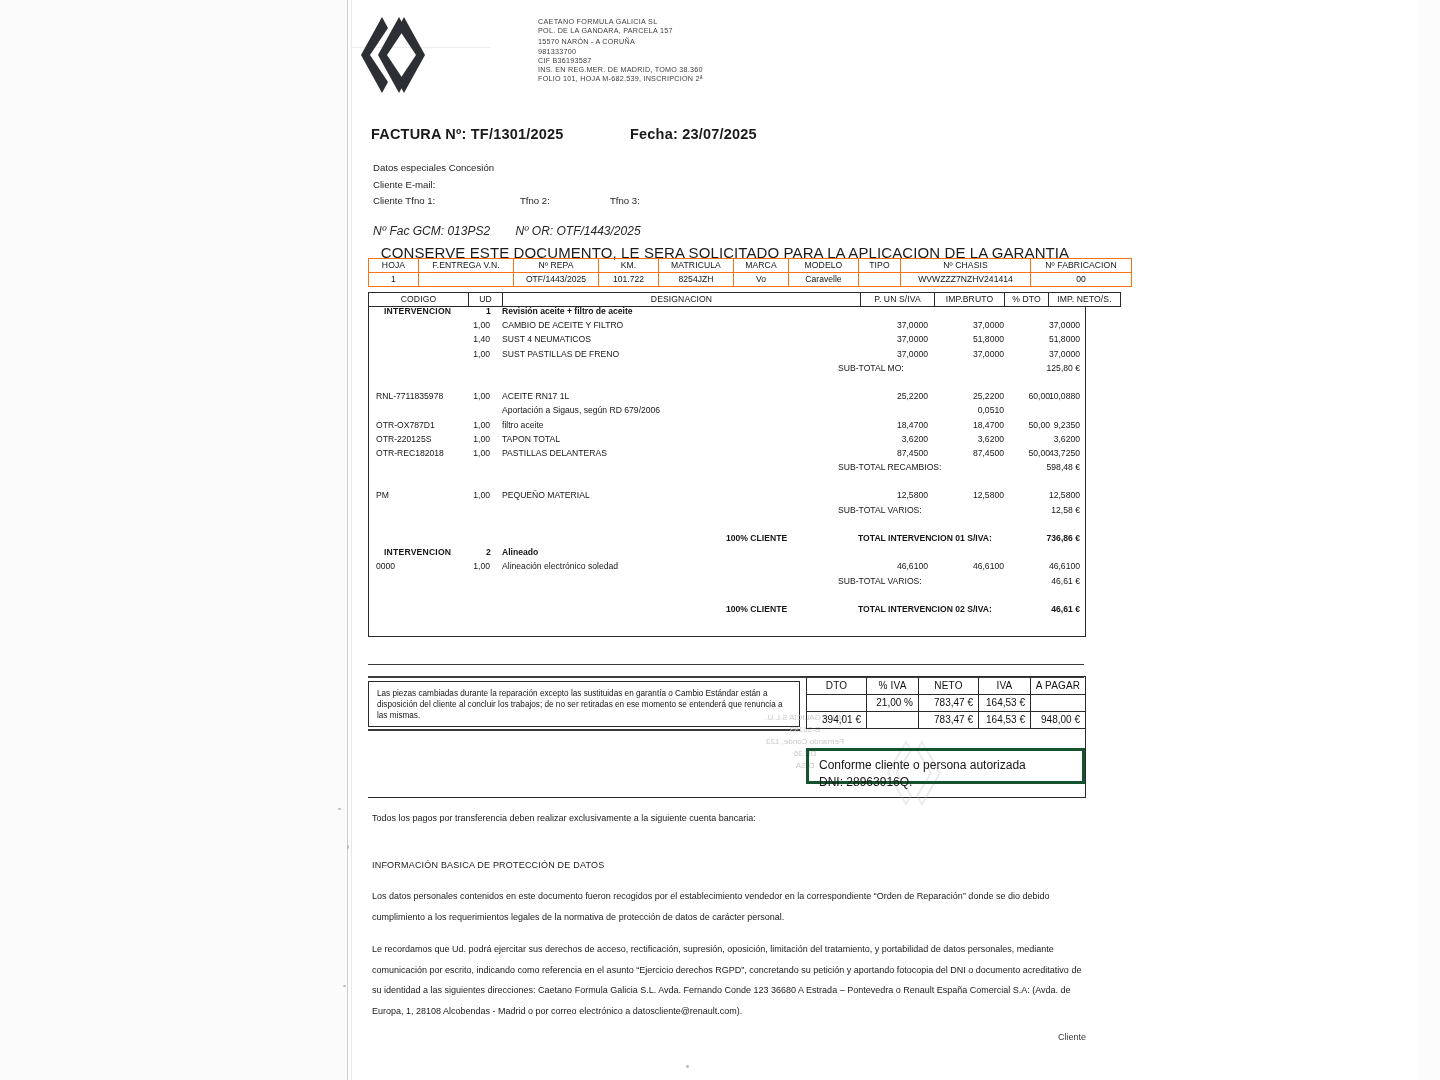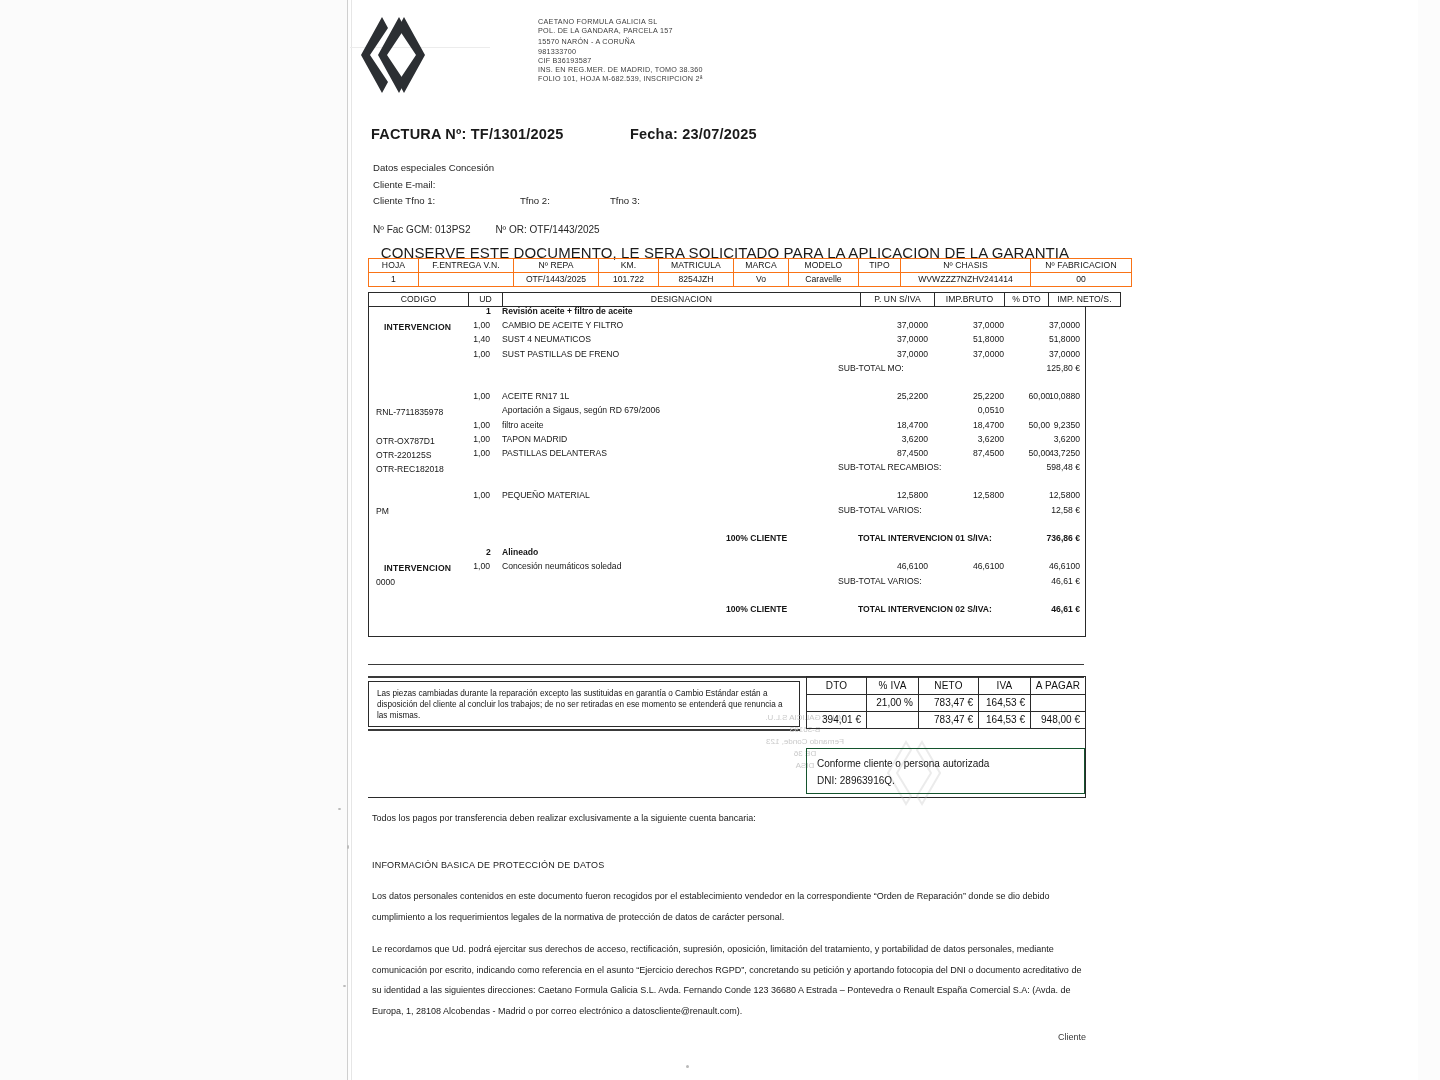--- a/index.html
+++ b/index.html
@@ -58,21 +58,21 @@
   #fact-date{
     position:absolute;left:630px;top:126px;
     font-size:14.5px;font-weight:bold;letter-spacing:.2px;
   }
 
   
   #meta{position:absolute;left:373px;top:160px;font-size:9.6px;line-height:16.5px;color:#262626;}
   #meta .row{position:relative;height:16.5px;white-space:nowrap;}
   #meta .t2{position:absolute;left:147px;top:0;}
   #meta .t3{position:absolute;left:237px;top:0;}
-  #gcm{position:absolute;left:373px;top:224px;font-size:10px;color:#262626;white-space:nowrap;}
+  #gcm{position:absolute;left:373px;top:224px;font-size:12px;color:#262626;white-space:nowrap;font-style:italic;}
   #gcm .or{margin-left:22px;}
 
   
   #conserve{
     position:absolute;left:365px;top:244px;width:720px;
     text-align:center;font-size:15px;color:#1c1c1c;letter-spacing:.1px;
   }
 
   
   #veh{
@@ -100,21 +100,21 @@
   
   #bodyframe{
     position:absolute;left:368px;top:306px;width:716px;height:330px;
     border-left:1px solid #2a2a2a;border-right:1px solid #2a2a2a;
     border-bottom:1px solid #2a2a2a;
   }
 
   
   #lines{position:absolute;left:368px;top:306px;width:716px;font-size:8.6px;color:#161616;}
   .ln{position:relative;height:14.2px;white-space:nowrap;}
-  .ln .code{position:absolute;left:8px;top:16px;text-align:center;}
+  .ln .code{position:absolute;left:8px;top:0;text-align:center;}
   .ln .code.ind{left:16px;font-weight:bold;letter-spacing:.2px;}
   .ln .ivn{position:absolute;left:118px;top:0;font-weight:bold;}
   .ln .ud{position:absolute;left:100px;top:0;width:22px;text-align:right;}
   .ln .desig{position:absolute;left:134px;top:0;}
   .ln .desig.b{font-weight:bold;}
   .ln .pun{position:absolute;left:490px;top:0;width:70px;text-align:right;}
   .ln .bruto{position:absolute;left:566px;top:0;width:70px;text-align:right;}
   .ln .dto{position:absolute;left:640px;top:0;width:42px;text-align:right;}
   .ln .neto{position:absolute;left:630px;top:0;width:82px;text-align:right;padding-right:3px;}
   .ln .sub{position:absolute;left:470px;top:0;font-weight:normal;}
@@ -148,23 +148,23 @@
     border:1px solid #2a2a2a;height:17px;line-height:17px;
     font-weight:normal;text-align:center;padding:0;letter-spacing:.2px;
   }
   #totals td{
     border:1px solid #2a2a2a;height:16px;line-height:16px;
     text-align:right;padding:0 5px 0 0;
   }
 
   
   #conf{
-    position:absolute;left:806px;top:748px;width:279px;height:46px;
-    border:1px solid #14532d;box-sizing:border-box;
-    font-size:10px;line-height:17px;color:#161616;padding:6px 0 0 10px;
+    position:absolute;left:806px;top:748px;width:279px;height:36px;
+    border:3px solid #14532d;box-sizing:border-box;
+    font-size:12px;line-height:17px;color:#161616;padding:6px 0 0 10px;
   }
 
   
   #footframe{
     position:absolute;left:368px;top:676px;width:717px;height:122px;
     border-right:1px solid #2a2a2a;
   }
   #footframe-b{
     position:absolute;left:368px;top:797px;width:717px;height:0;
     border-top:1px solid #2a2a2a;
@@ -370,21 +370,21 @@
       <span class="ud">1,00</span>
       <span class="desig">filtro aceite</span>
       <span class="pun">18,4700</span>
       <span class="bruto">18,4700</span>
       <span class="dto">50,00</span>
       <span class="neto">9,2350</span>
     </div>
     <div class="ln">
       <span class="code">OTR-220125S</span>
       <span class="ud">1,00</span>
-      <span class="desig">TAPON MADRID</span>
+      <span class="desig">TAPON TOTAL</span>
       <span class="pun">3,6200</span>
       <span class="bruto">3,6200</span>
       <span class="neto">3,6200</span>
     </div>
     <div class="ln">
       <span class="code">OTR-REC182018</span>
       <span class="ud">1,00</span>
       <span class="desig">PASTILLAS DELANTERAS</span>
       <span class="pun">87,4500</span>
       <span class="bruto">87,4500</span>
@@ -415,21 +415,21 @@
       <span class="totval">736,86 €</span>
     </div>
     <div class="ln">
       <span class="code ind">INTERVENCION</span>
       <span class="ivn">2</span>
       <span class="desig b">Alineado</span>
     </div>
     <div class="ln">
       <span class="code">0000</span>
       <span class="ud">1,00</span>
-      <span class="desig">Concesión neumáticos soledad</span>
+      <span class="desig">Alineación electrónico soledad</span>
       <span class="pun">46,6100</span>
       <span class="bruto">46,6100</span>
       <span class="neto">46,6100</span>
     </div>
     <div class="ln">
       <span class="sub">SUB-TOTAL VARIOS:</span>
       <span class="subv">46,61 €</span>
     </div>
     <div class="spacer"></div>
     <div class="ln">

